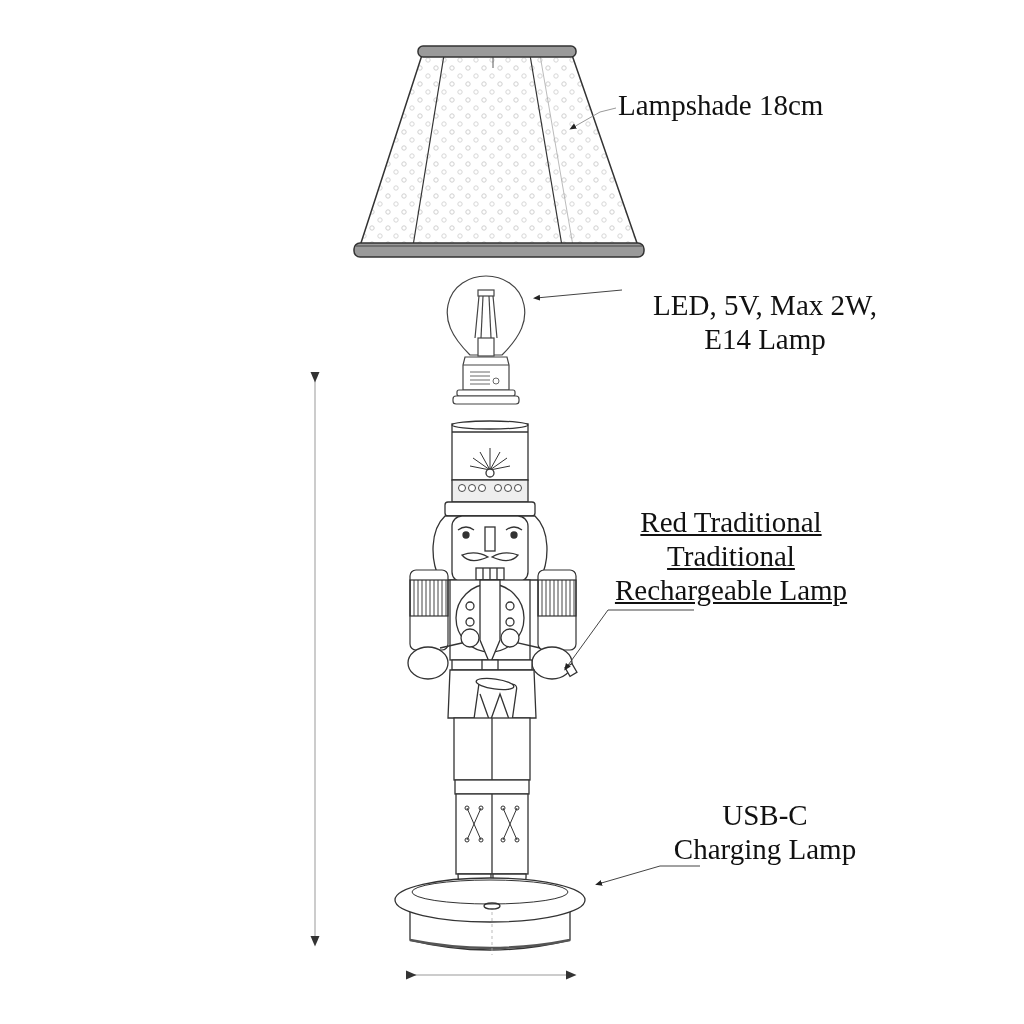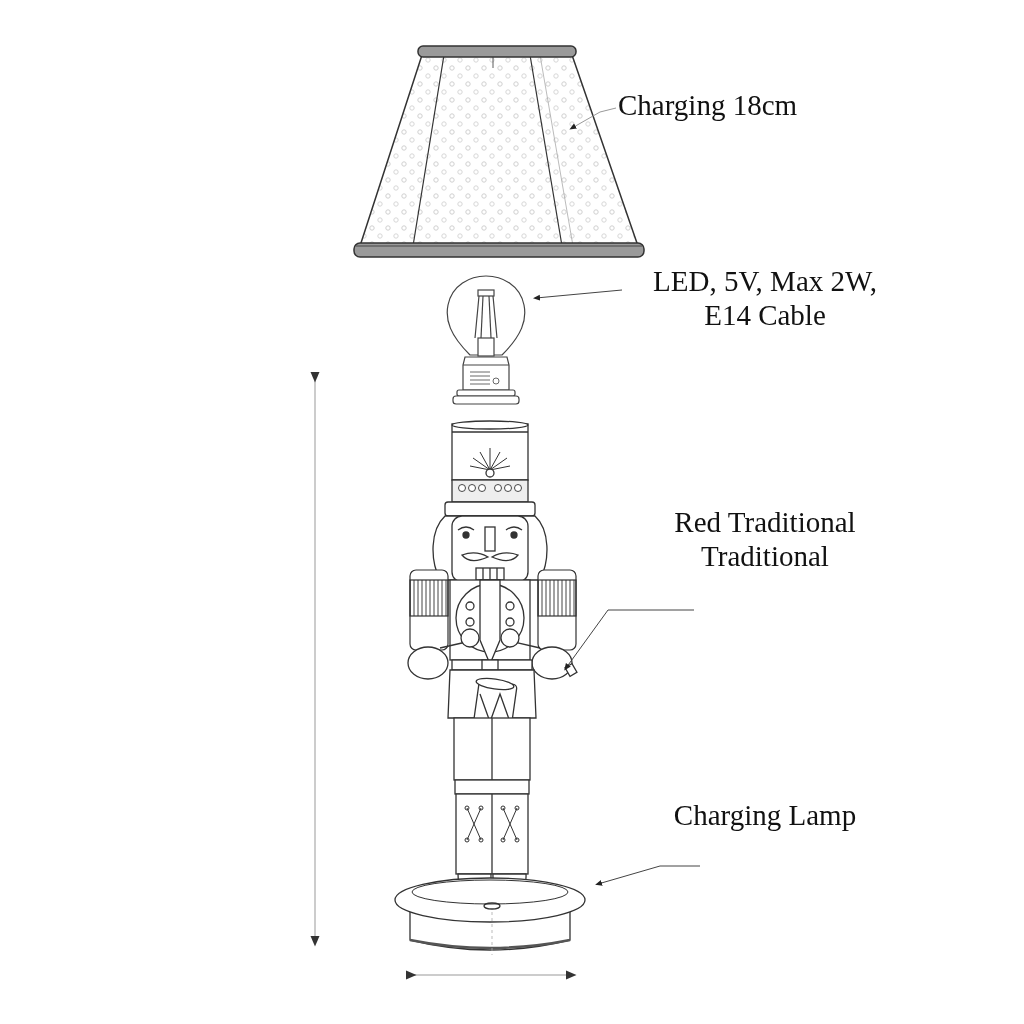--- a/index.html
+++ b/index.html
@@ -9,22 +9,22 @@
     position:absolute;
     font-family:"Liberation Serif","DejaVu Serif",serif;
     color:#111;
     text-align:center;
     line-height:34px;
     font-size:29px;
     white-space:nowrap;
   }
   .label span { display:block; }
   #lbl-shade { left:618px; top:88px; text-align:left; }
-  #lbl-bulb  { left:620px; top:264px; width:290px; }
-  #lbl-body  { left:630px; top:505px; width:270px; }
+  #lbl-bulb  { left:620px; top:288px; width:290px; }
+  #lbl-body  { left:596px; top:505px; width:270px;text-decoration:underline; }
   #lbl-usb   { left:650px; top:798px; width:230px; }
 </style>
 </head>
 <body>
 
 <svg id="drawing" width="1024" height="1024" viewBox="0 0 1024 1024">
   <defs>
     <pattern id="shadeDots" width="16" height="16" patternUnits="userSpaceOnUse">
       <circle cx="4" cy="4" r="2.2" fill="none" stroke="#cfcfcf" stroke-width="1"></circle>
       <circle cx="12" cy="12" r="2.2" fill="none" stroke="#d6d6d6" stroke-width="1"></circle>
@@ -192,28 +192,30 @@
 
   <g fill="none" stroke="#444" stroke-width="1">
     <path d="M616,108 L600,112 L572,128" stroke="#999" marker-end="url(#arrowHead)"></path>
     <path d="M622,290 L536,298" marker-end="url(#arrowHead)"></path>
     <path d="M694,610 L608,610 L566,668" marker-end="url(#arrowHead)"></path>
     <path d="M700,866 L660,866 L598,884" marker-end="url(#arrowHead)"></path>
   </g>
 </svg>
 
 <div class="label" id="lbl-shade">
-  <span>Charging 18cm</span>
+  <span>Lampshade 18cm</span>
 </div>
 
 <div class="label" id="lbl-bulb">
   <span>LED, 5V, Max 2W,</span>
-  <span>E14 Cable</span>
+  <span>E14 Lamp</span>
 </div>
 
 <div class="label" id="lbl-body">
   <span>Red Traditional</span>
   <span>Traditional</span>
+  <span>Rechargeable Lamp</span>
 </div>
 
 <div class="label" id="lbl-usb">
+  <span>USB-C</span>
   <span>Charging Lamp</span>
 </div>
 
 </body></html>

